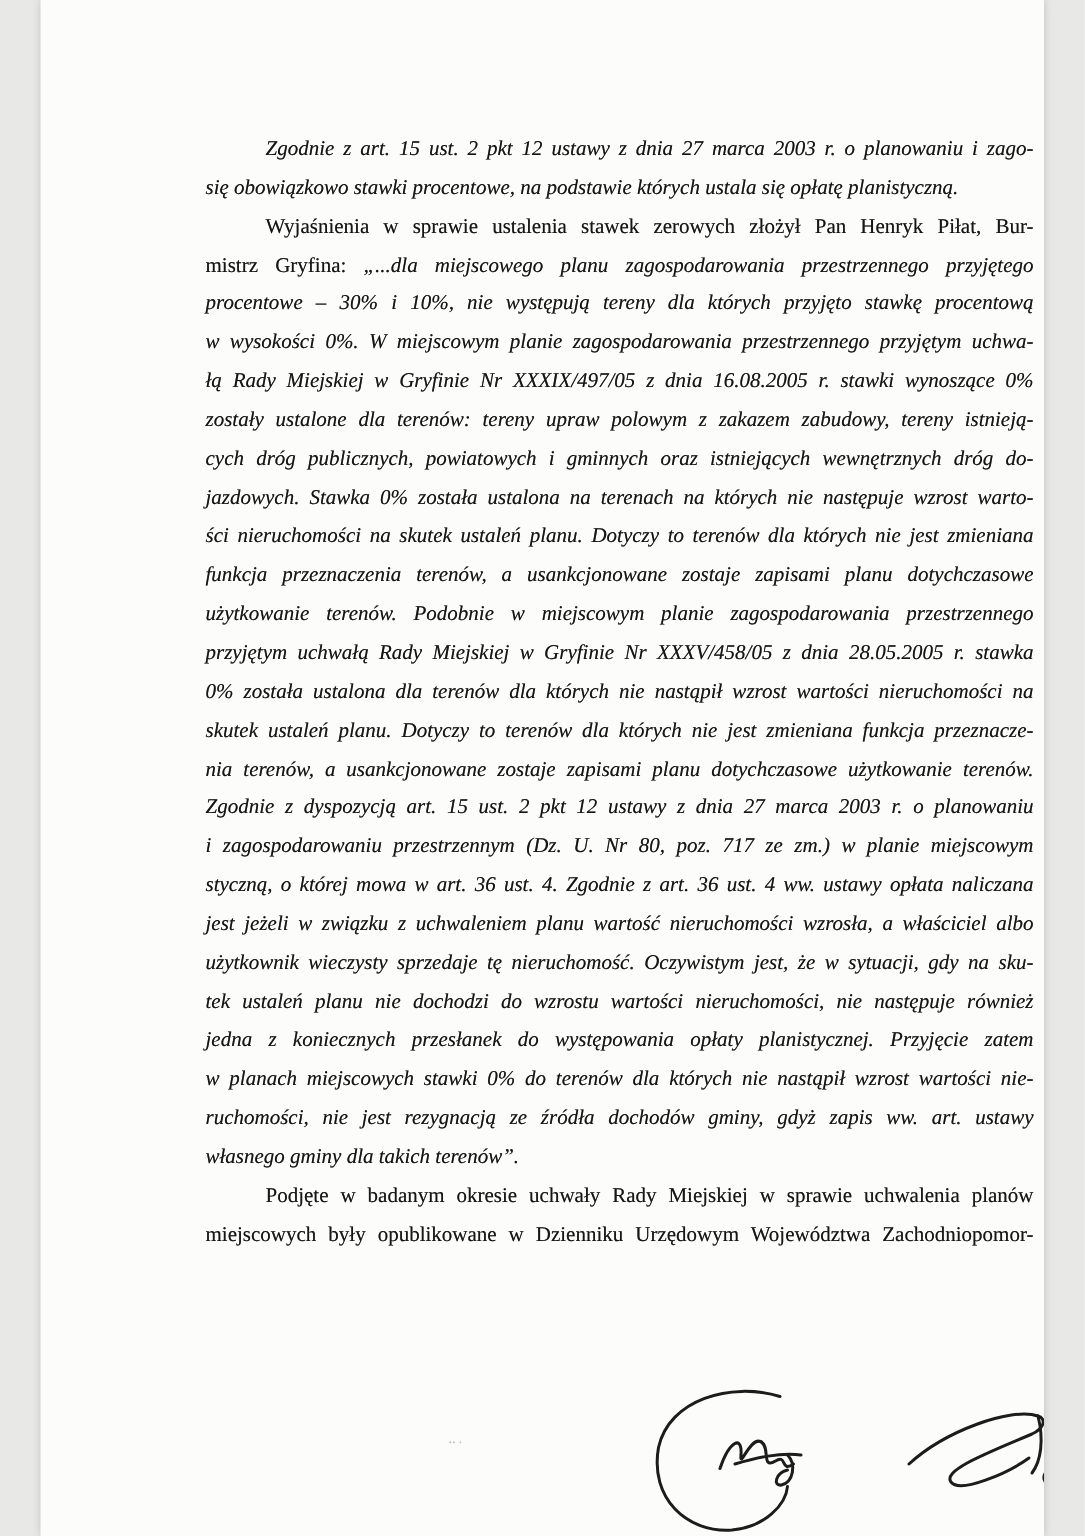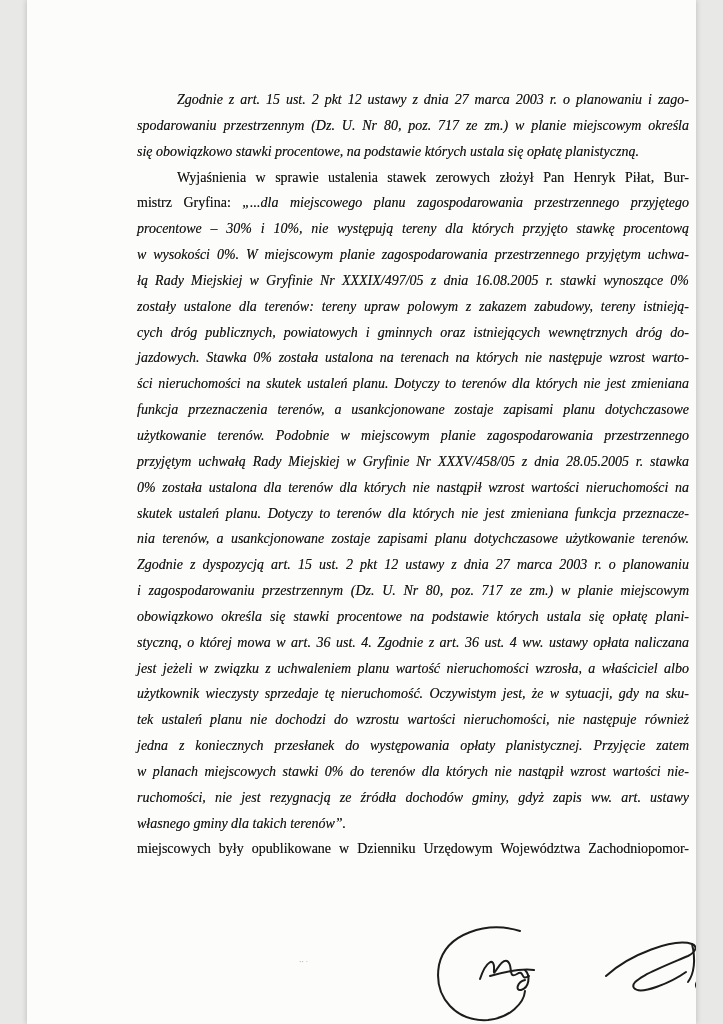--- a/index.html
+++ b/index.html
@@ -35,48 +35,47 @@
   .sig svg path { fill:none; stroke:#1c1c1c; stroke-width:2; stroke-linecap:round; stroke-linejoin:round; }
   .speck { position:absolute; color:#b9b9b4; font-size:9px; letter-spacing:2px; }
 </style>
 </head>
 <body>
 
 <div class="page">
 
   <div class="text-block">
       <div class="line a-full ind"><span class="it">Zgodnie z art. 15 ust. 2 pkt 12 ustawy z dnia 27 marca 2003 r. o planowaniu i zago-</span></div>
-      <div class="line a-full"><span class="it">spodarowaniu przestrzennym (Dz. U. Nr 80, poz. 717 ze zm.) w planie miejscowym określa</span></div>
       <div class="line a-end-left"><span class="it">się obowiązkowo stawki procentowe, na podstawie których ustala się opłatę planistyczną.</span></div>
       <div class="line a-full ind"><span class="ro">Wyjaśnienia w sprawie ustalenia stawek zerowych złożył Pan Henryk Piłat, Bur-</span></div>
       <div class="line a-full"><span class="ro">mistrz Gryfina: </span><span class="it">„...dla miejscowego planu zagospodarowania przestrzennego przyjętego</span></div>
       <div class="line a-full"><span class="it">procentowe – 30% i 10%, nie występują tereny dla których przyjęto stawkę procentową</span></div>
       <div class="line a-full"><span class="it">w wysokości 0%. W miejscowym planie zagospodarowania przestrzennego przyjętym uchwa-</span></div>
       <div class="line a-full"><span class="it">łą Rady Miejskiej w Gryfinie Nr XXXIX/497/05 z dnia 16.08.2005 r. stawki wynoszące 0%</span></div>
       <div class="line a-full"><span class="it">zostały ustalone dla terenów: tereny upraw polowym z zakazem zabudowy, tereny istnieją-</span></div>
       <div class="line a-full"><span class="it">cych dróg publicznych, powiatowych i gminnych oraz istniejących wewnętrznych dróg do-</span></div>
       <div class="line a-full"><span class="it">jazdowych. Stawka 0% została ustalona na terenach na których nie następuje wzrost warto-</span></div>
       <div class="line a-full"><span class="it">ści nieruchomości na skutek ustaleń planu. Dotyczy to terenów dla których nie jest zmieniana</span></div>
       <div class="line a-full"><span class="it">funkcja przeznaczenia terenów, a usankcjonowane zostaje zapisami planu dotychczasowe</span></div>
       <div class="line a-full"><span class="it">użytkowanie terenów. Podobnie w miejscowym planie zagospodarowania przestrzennego</span></div>
       <div class="line a-full"><span class="it">przyjętym uchwałą Rady Miejskiej w Gryfinie Nr XXXV/458/05 z dnia 28.05.2005 r. stawka</span></div>
       <div class="line a-full"><span class="it">0% została ustalona dla terenów dla których nie nastąpił wzrost wartości nieruchomości na</span></div>
       <div class="line a-full"><span class="it">skutek ustaleń planu. Dotyczy to terenów dla których nie jest zmieniana funkcja przeznacze-</span></div>
       <div class="line a-full"><span class="it">nia terenów, a usankcjonowane zostaje zapisami planu dotychczasowe użytkowanie terenów.</span></div>
       <div class="line a-full"><span class="it">Zgodnie z dyspozycją art. 15 ust. 2 pkt 12 ustawy z dnia 27 marca 2003 r. o planowaniu</span></div>
       <div class="line a-full"><span class="it">i zagospodarowaniu przestrzennym (Dz. U. Nr 80, poz. 717 ze zm.) w planie miejscowym</span></div>
-      <div class="line a-full"><span class="it">obowiązkowo określa się stawki procentowe na podstawie których ustala się opłatę plani-</span></div>
       <div class="line a-full"><span class="it">styczną, o której mowa w art. 36 ust. 4. Zgodnie z art. 36 ust. 4 ww. ustawy opłata naliczana</span></div>
       <div class="line a-full"><span class="it">jest jeżeli w związku z uchwaleniem planu wartość nieruchomości wzrosła, a właściciel albo</span></div>
       <div class="line a-full"><span class="it">użytkownik wieczysty sprzedaje tę nieruchomość. Oczywistym jest, że w sytuacji, gdy na sku-</span></div>
       <div class="line a-full"><span class="it">tek ustaleń planu nie dochodzi do wzrostu wartości nieruchomości, nie następuje również</span></div>
       <div class="line a-full"><span class="it">jedna z koniecznych przesłanek do występowania opłaty planistycznej. Przyjęcie zatem</span></div>
       <div class="line a-full"><span class="it">w planach miejscowych stawki 0% do terenów dla których nie nastąpił wzrost wartości nie-</span></div>
       <div class="line a-full"><span class="it">ruchomości, nie jest rezygnacją ze źródła dochodów gminy, gdyż zapis ww. art. ustawy</span></div>
       <div class="line a-end-left"><span class="it">własnego gminy dla takich terenów”.</span></div>
+      <div class="line a-full ind"><span class="ro">Podjęte w badanym okresie uchwały Rady Miejskiej w sprawie uchwalenia planów</span></div>
       <div class="line a-full"><span class="ro">miejscowych były opublikowane w Dzienniku Urzędowym Województwa Zachodniopomor-</span></div>
     </div>
 
   <div class="speck" style="left:272px; top:952px;">‥.</div>
 
   <div class="sig" style="left:405px; top:925px; width:130px; height:100px;">
     <svg width="130" height="100" viewBox="0 0 130 100">
       <path d="M 88 6 C 55 -4, 14 8, 7 40 C 1 74, 26 97, 56 95 C 78 93, 92 78, 93 66"></path>
       <path d="M 48 54 C 54 36, 63 31, 62 45 C 61 55, 68 33, 75 36 C 82 39, 75 55, 85 49 C 93 44, 88 57, 97 51"></path>
       <path d="M 58 51 C 72 47, 88 43, 102 45"></path>

